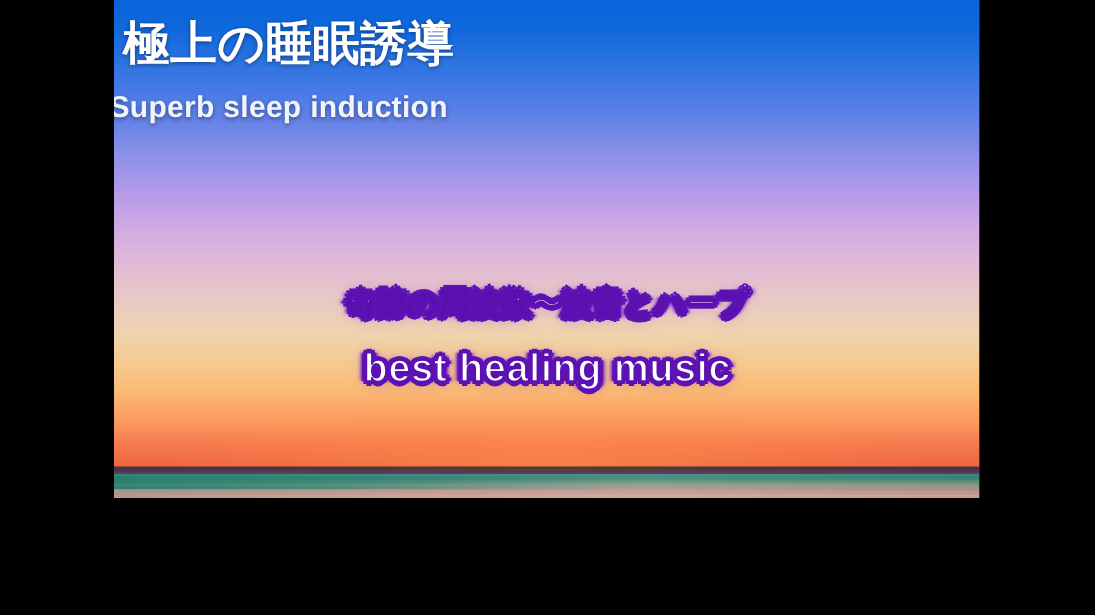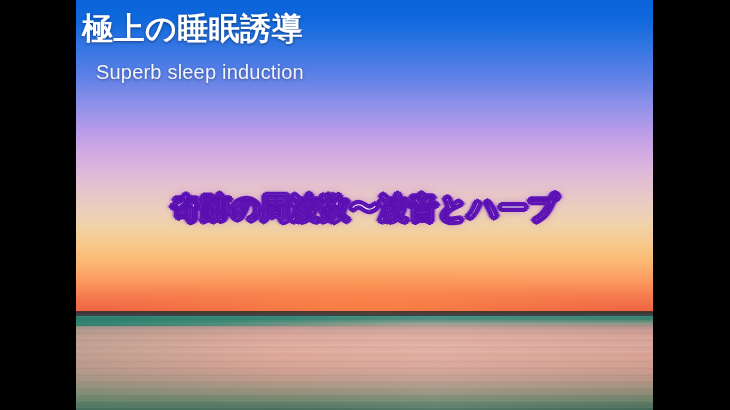--- a/index.html
+++ b/index.html
@@ -1,22 +1,22 @@
 <!DOCTYPE html>
 <html><head>
 <meta charset="utf-8">
 <style>
   * { margin:0; padding:0; box-sizing:border-box; }
   html,body { width:730px; height:410px; background:#000; overflow:hidden; }
   body { font-family:"Liberation Sans", sans-serif; }
 
   #stage {
     position:relative;
-    width:730px; height:410px;
-    background:#0c4a6e;
+    width:730px; height:332px;
+    background:#6d28d9;
     overflow:hidden;
   }
 
   
   .pillar {
     position:absolute; top:0; bottom:0;
     background:#000; z-index:40;
   }
   .pillar.left  { left:0;  width:76px; }
   .pillar.right { right:0; width:77px; }
@@ -112,22 +112,22 @@
     z-index:30; pointer-events:none;
   }
 
   .hdr-jp {
     position:absolute; left:82px; top:13px;
     font-size:31px; font-weight:700; color:#ffffff;
     letter-spacing:.5px; line-height:1.06;
     text-shadow:0 1px 3px rgba(0,0,20,.45);
   }
   .hdr-en {
-    position:absolute; left:96px; top:61px;
-    font-size:20px; font-weight:400; color:#f2f4f8;
+    position:absolute; left:73px; top:61px;
+    font-size:20px; font-weight:700; color:#f2f4f8;
     letter-spacing:.2px;
     text-shadow:0 1px 3px rgba(0,0,40,.4);
     text-align:right;
   }
 
   
   .outline-purple {
     color:#ffffff;
     -webkit-text-stroke:1px #5a0fb0;
     text-shadow:
@@ -140,21 +140,21 @@
   }
   .title-main {
     position:absolute; left:0; right:0; top:114px;
     text-align:center;
     font-size:47px; font-weight:700; letter-spacing:1px;
     line-height:1.12;
   }
   .sub-jp {
     position:absolute; left:0; right:0; top:189px;
     text-align:center;
-    font-size:29px; font-weight:700; letter-spacing:.5px;
+    font-size:20px; font-weight:700; letter-spacing:.5px;
   }
   .sub-en {
     position:absolute; left:0; right:0; top:230px;
     text-align:center;
     font-size:26px; font-weight:700; letter-spacing:.6px;
   }
 
   
   .freq {
     position:absolute; left:86px; top:373px;
@@ -189,16 +189,17 @@
 
   <div id="text-layer">
 
     <div class="hdr-jp">極上の睡眠誘導</div>
 
     <div class="hdr-en">Superb sleep induction</div>
 
 
     <div class="sub-jp outline-purple">奇跡の周波数〜波音とハープ</div>
 
+    <div class="sub-en outline-purple">best healing music</div>
 
 
   </div>
 </div>
 
 </body></html>

